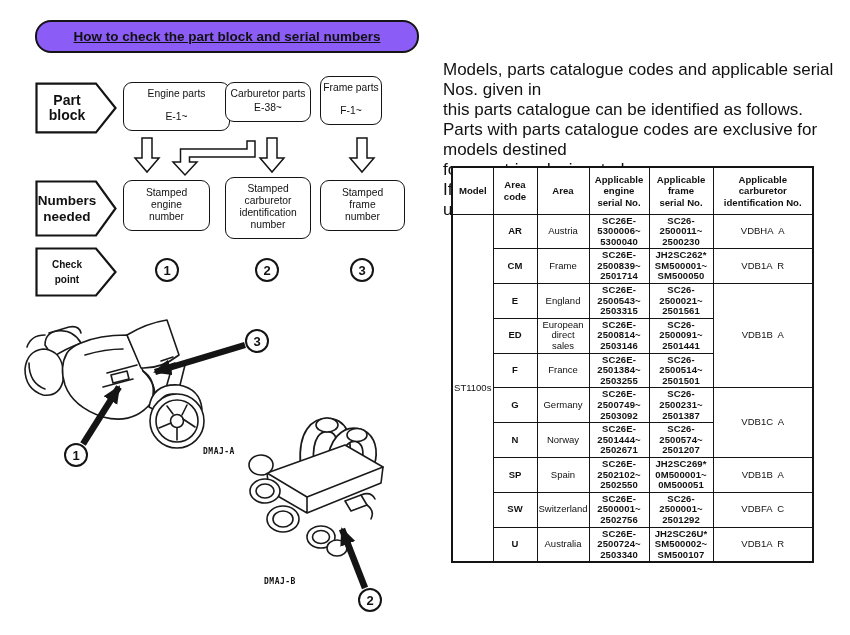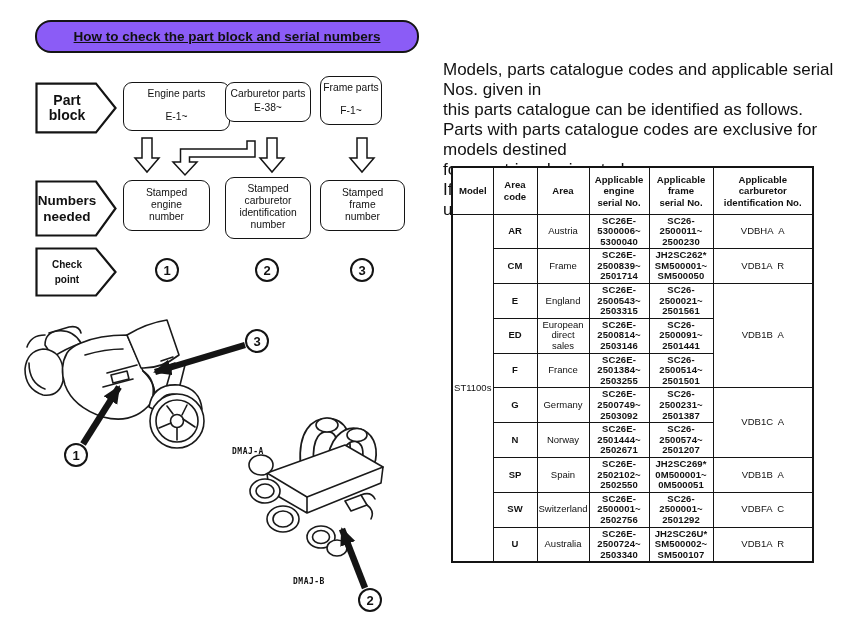--- a/index.html
+++ b/index.html
@@ -35,21 +35,21 @@
   .arrow-strip { position:absolute; left:120px; top:136px; width:290px; height:44px; }
   .arrow-strip polygon { fill:#fff; stroke:#141414; stroke-width:1.5; stroke-linejoin:miter; }
 
   .badge {
     position:absolute; width:24px; height:24px; border:2.2px solid #141414; border-radius:50%;
     background:#fff; display:flex; align-items:center; justify-content:center;
     font-weight:bold; font-size:13px; z-index:5;
   }
 
   .fig-label { position:absolute; font-family:"DejaVu Sans Mono", monospace;
-    font-size:8px; font-weight:bold; letter-spacing:0.5px; z-index:4;margin-left:29px; }
+    font-size:8px; font-weight:bold; letter-spacing:0.5px; z-index:4; }
 
   .figures { position:absolute; left:15px; top:305px; width:420px; height:325px; }
 
   
   .para {
     position:absolute; left:443px; top:60px; width:397px;
     font-size:17px; line-height:20px; white-space:pre-line;
   }
   .ptable {
     position:absolute; left:451px; top:166px; width:361px;

